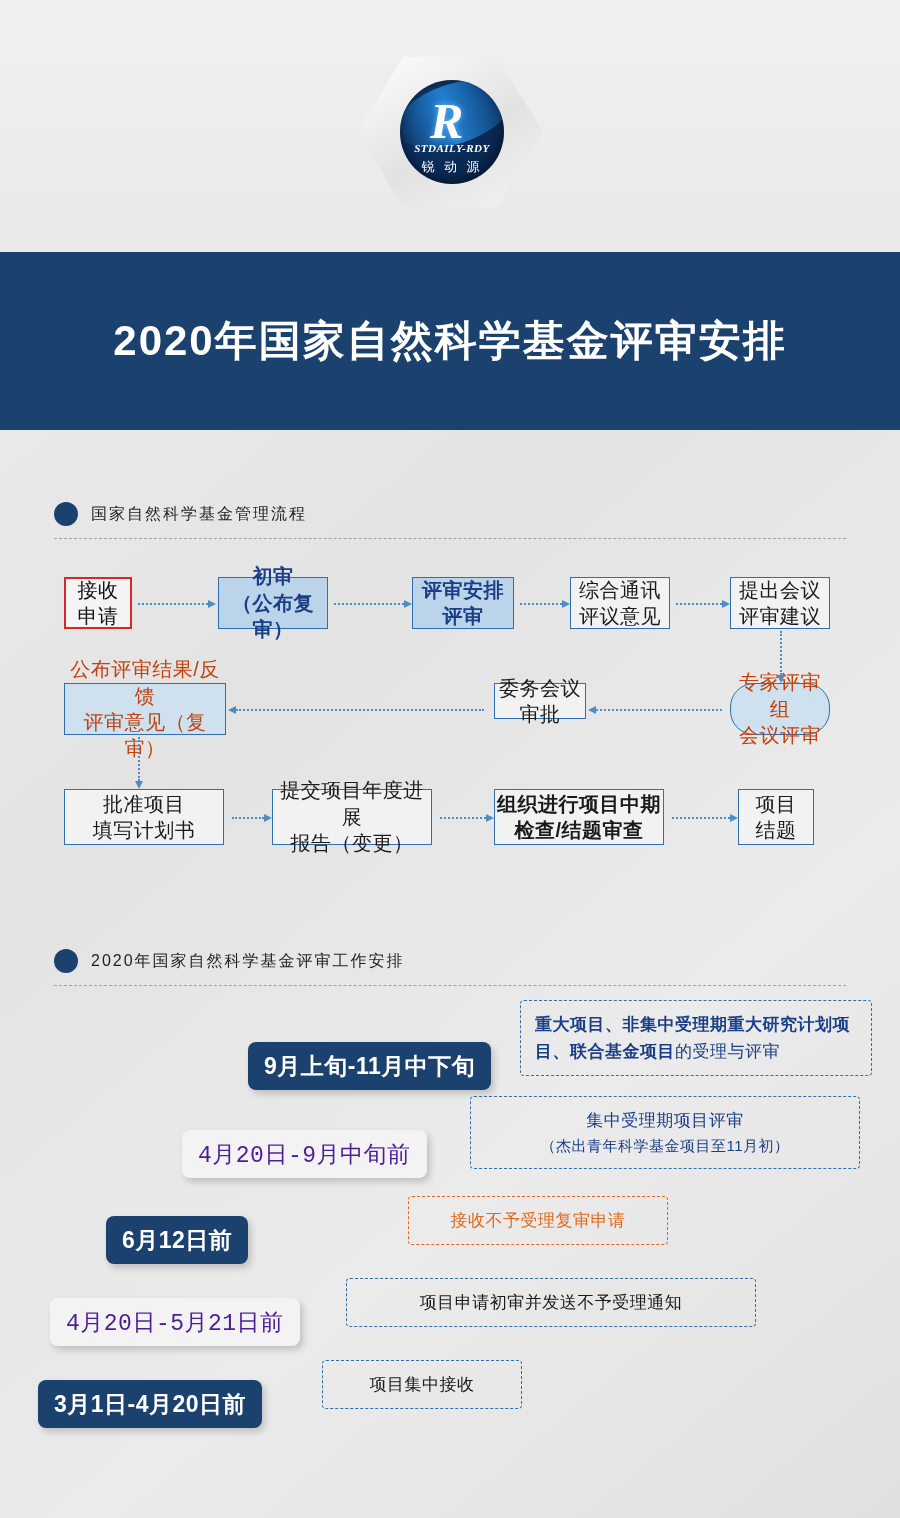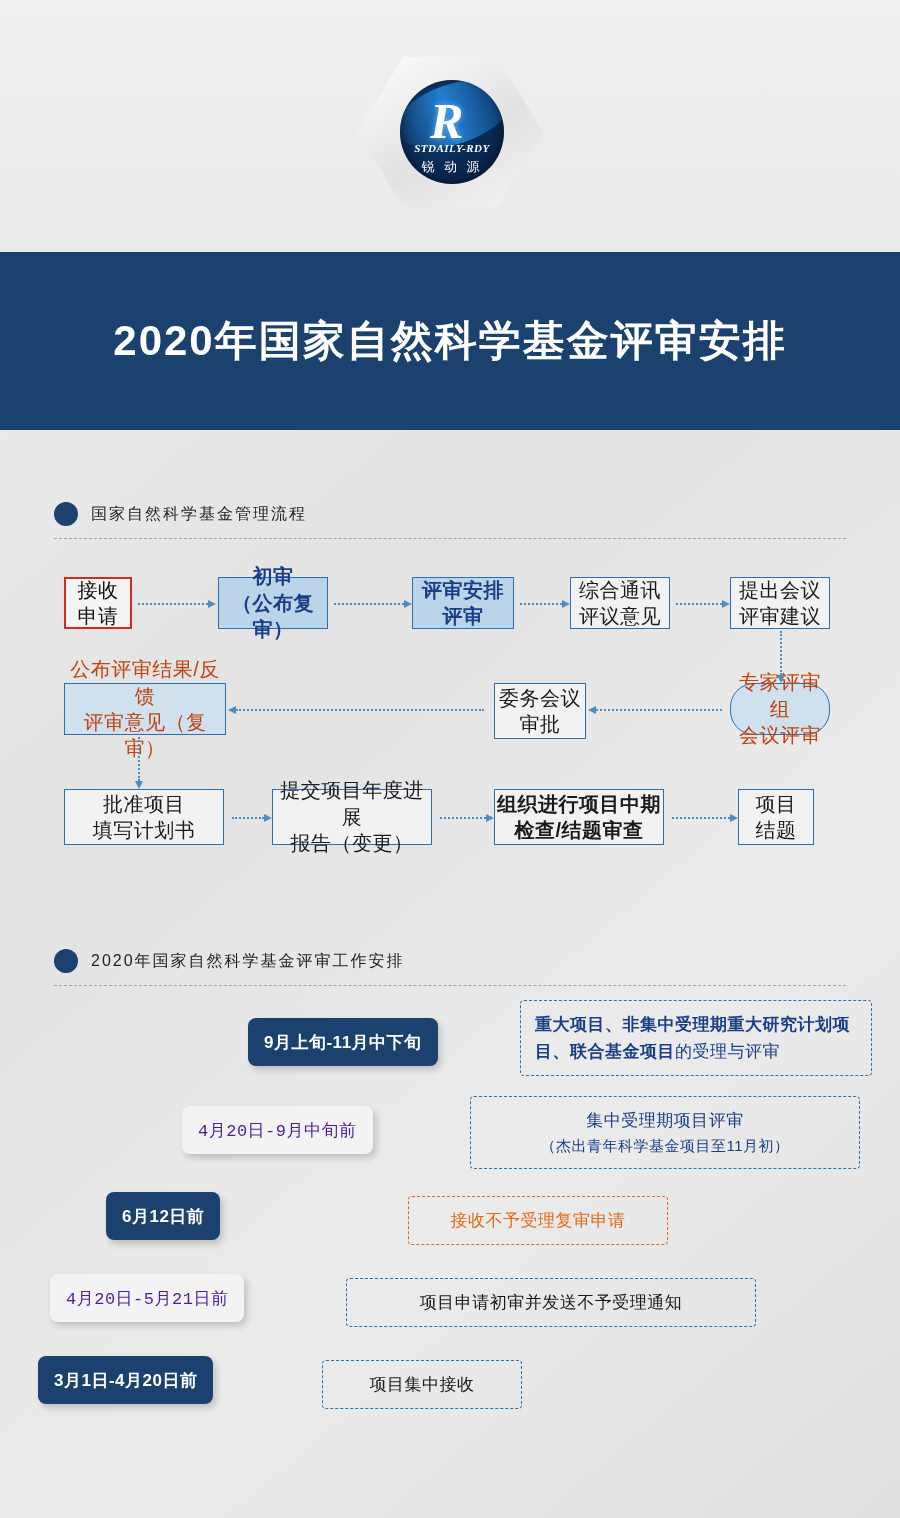--- a/index.html
+++ b/index.html
@@ -223,25 +223,26 @@
     position: relative;
     height: 82px;
   }
   .tl-date {
     position: absolute;
     box-sizing: border-box;
     display: flex;
     align-items: center;
     justify-content: center;
     border-radius: 8px;
-    font-size: 17px;
+    font-size: 23px;
     padding: 0 16px;
     height: 48px;
     letter-spacing: 0.5px;
     box-shadow: 3px 4px 7px rgba(0,0,0,0.18);
+    margin-top: 24px;
   }
   .tl-date.dark {
     background: #1b426e;
     color: #ffffff;
     font-weight: bold;
   }
   .tl-date.light {
     background: #f3f3f3;
     color: #4c1d95;
     font-family: Liberation Mono, monospace;
@@ -334,21 +335,21 @@
           <i class="head head-r"></i>
         </div>
       <div class="arrow" style="left:622px; top:26px; width:46px;">
           <i class="head head-r"></i>
         </div>
 
       <div class="node fill" style="left:676px; top:106px; width:100px; height:52px;border-radius:24px;">
           <span style="white-space:pre-line;">专家评审组
 会议评审</span>
         </div>
-      <div class="node" style="left:440px; top:106px; width:92px; height:56px;">
+      <div class="node" style="left:440px; top:106px; width:92px; height:36px;">
           <span style="white-space:pre-line;">委务会议
 审批</span>
         </div>
       <div class="node fill" style="left:10px; top:106px; width:162px; height:52px;">
           <span style="white-space:pre-line;">公布评审结果/反馈
 评审意见（复审）</span>
         </div>
 
       <div class="arrow v" style="left:726px; top:54px; height:44px;">
           <i class="head head-d"></i>

